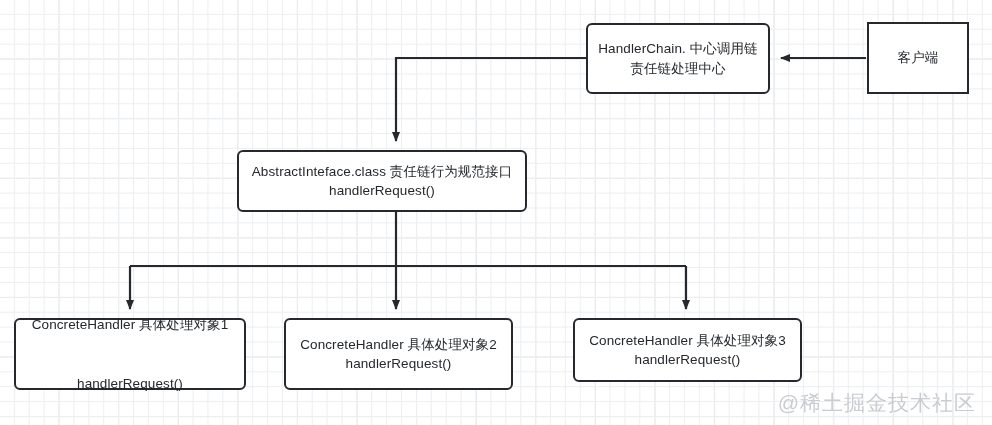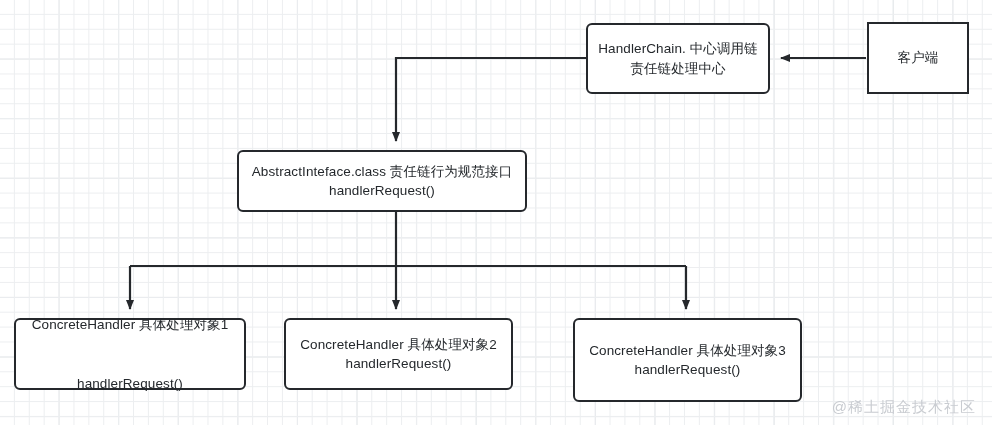--- a/index.html
+++ b/index.html
@@ -55,27 +55,27 @@
     white-space: nowrap;
   }
   .rounded { border-radius: 6px; }
   .square  { border-radius: 0; }
 
   #node-handlerchain { left: 586px; top: 23px;  width: 184px; height: 71px; }
   #node-client       { left: 867px; top: 22px;  width: 102px; height: 72px; }
   #node-abstract     { left: 237px; top: 150px; width: 290px; height: 62px; }
   #node-handler1     { left: 14px;  top: 318px; width: 232px; height: 72px; gap: 40px; }
   #node-handler2     { left: 284px; top: 318px; width: 229px; height: 72px; }
-  #node-handler3     { left: 573px; top: 318px; width: 229px; height: 84px; }
+  #node-handler3     { left: 573px; top: 318px; width: 229px; height: 64px; }
 
   #watermark {
     position: absolute;
     right: 16px;
     bottom: 8px;
-    font-size: 15px;
+    font-size: 21px;
     color: #c9ccd1;
     letter-spacing: 1px;
     white-space: nowrap;
     z-index: 3;
   }
 </style>
 </head>
 <body>
 
 <div id="canvas">

